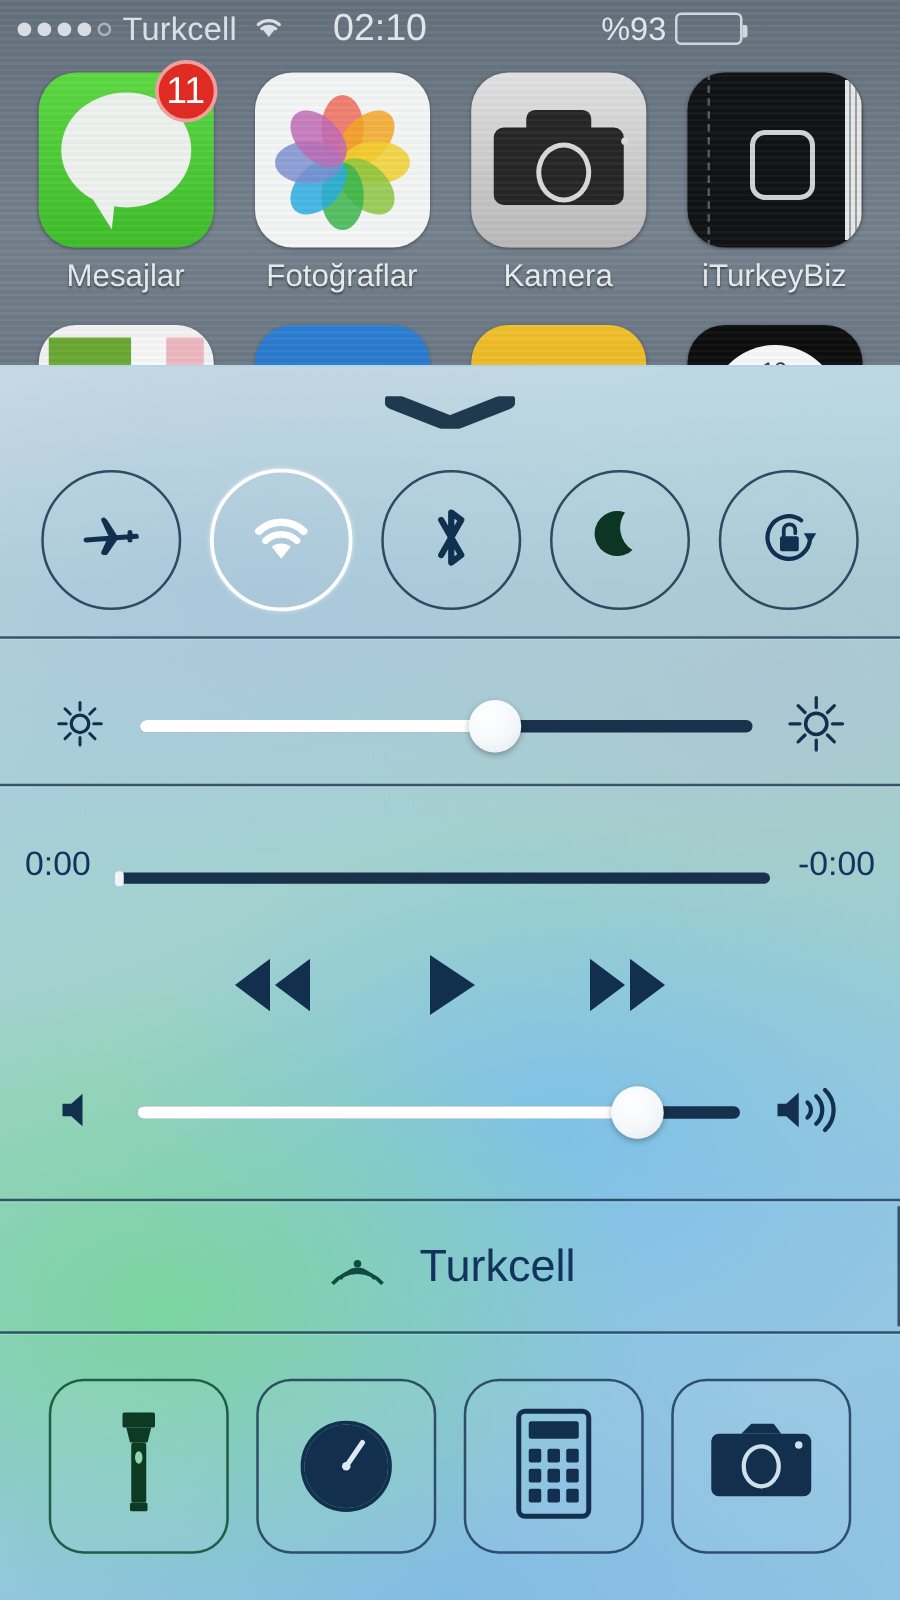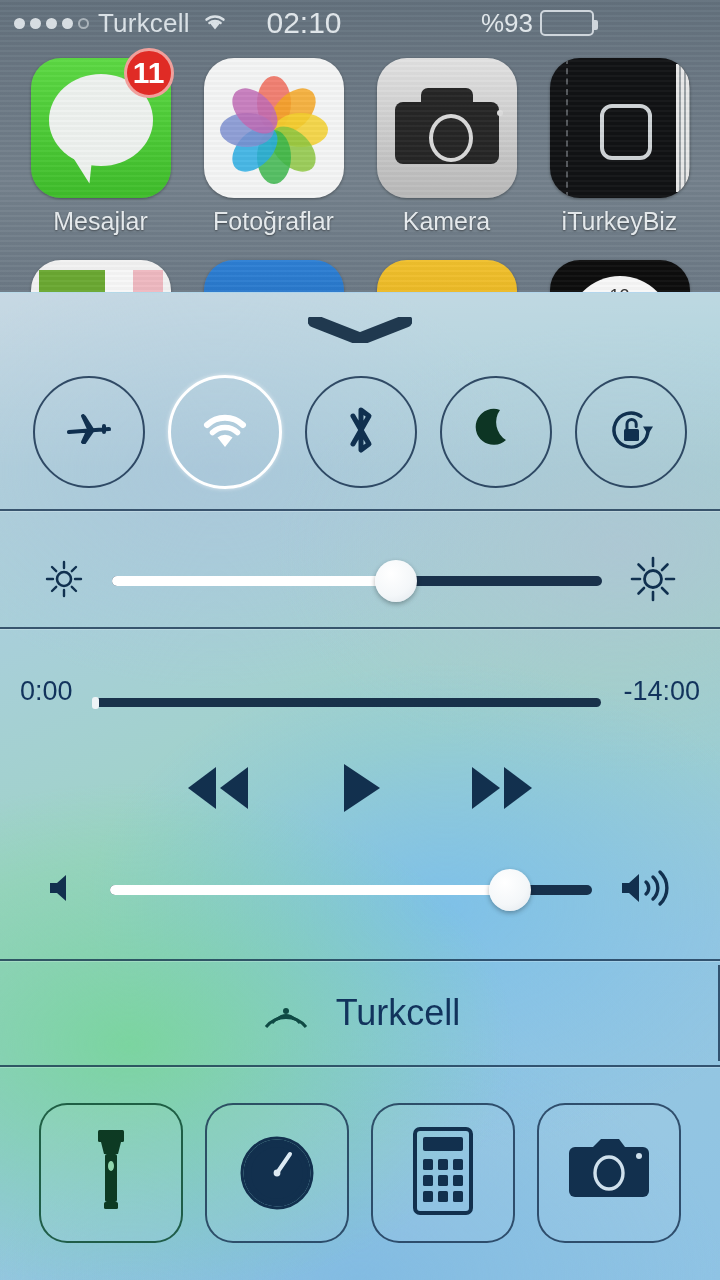--- a/index.html
+++ b/index.html
@@ -100,21 +100,21 @@
     color: #e7ecef;
     text-shadow: 0 1px 2px rgba(0,0,0,.5);
     white-space: nowrap;
   }
   .badge {
     position: absolute; top: -10px; right: 2px;
     min-width: 50px; height: 50px;
     background: #e02b25;
     border: 3px solid #f0a09c;
     border-radius: 25px;
-    color: #fff; font-size: 30px; font-weight: bold;
+    color: #fff; font-size: 30px; font-weight: normal;
     display: flex; align-items: center; justify-content: center;
     box-sizing: border-box;
     z-index: 3;
   }
   
   .tile-messages { background: linear-gradient(180deg,#5cd943 0%, #3fbd2b 100%); }
   .bubble {
     position:absolute; left: 18px; top: 16px;
     width: 104px; height: 92px; border-radius: 50%;
     background: #eef2ef;
@@ -529,21 +529,21 @@
       </span>
     </div>
 
     <div class="divider" style="top:334px;"></div>
 
     <div class="scrub-row">
       <span>0:00</span>
       <div class="scrub-track">
         <div class="scrub-knob"></div>
       </div>
-      <span>-14:00</span>
+      <span>-0:00</span>
     </div>
 
     <div class="transport">
       <span class="tbtn">
         <svg width="76" height="54" viewBox="0 0 76 54">
           <path d="M36 6 L36 48 L8 27 Z" fill="#12304e"></path>
           <path d="M68 6 L68 48 L40 27 Z" fill="#12304e"></path>
         </svg>
       </span>
       <span class="tbtn">

